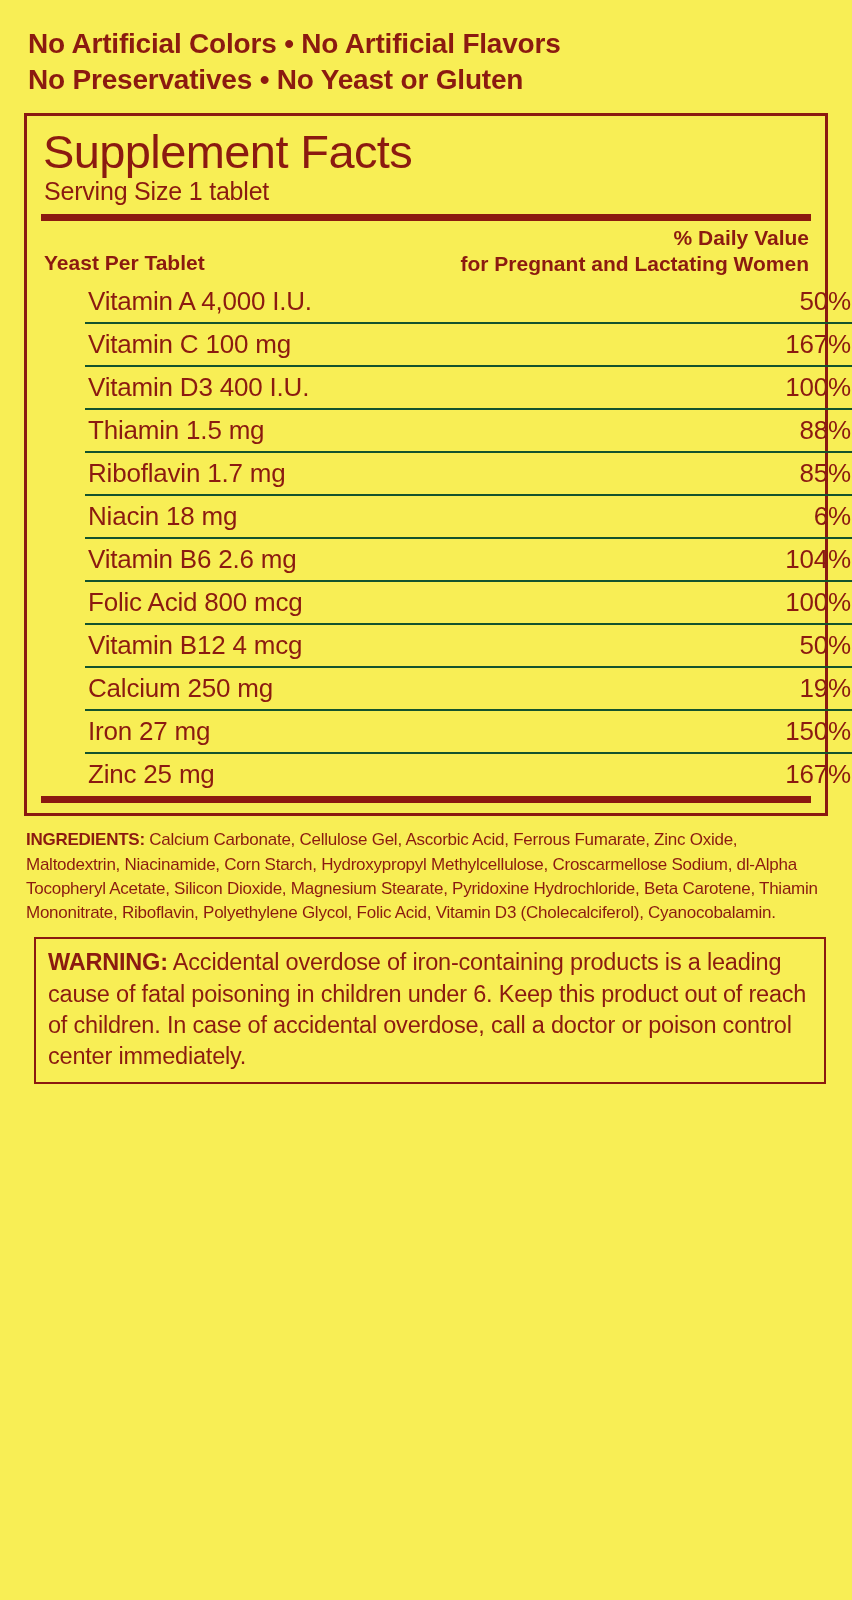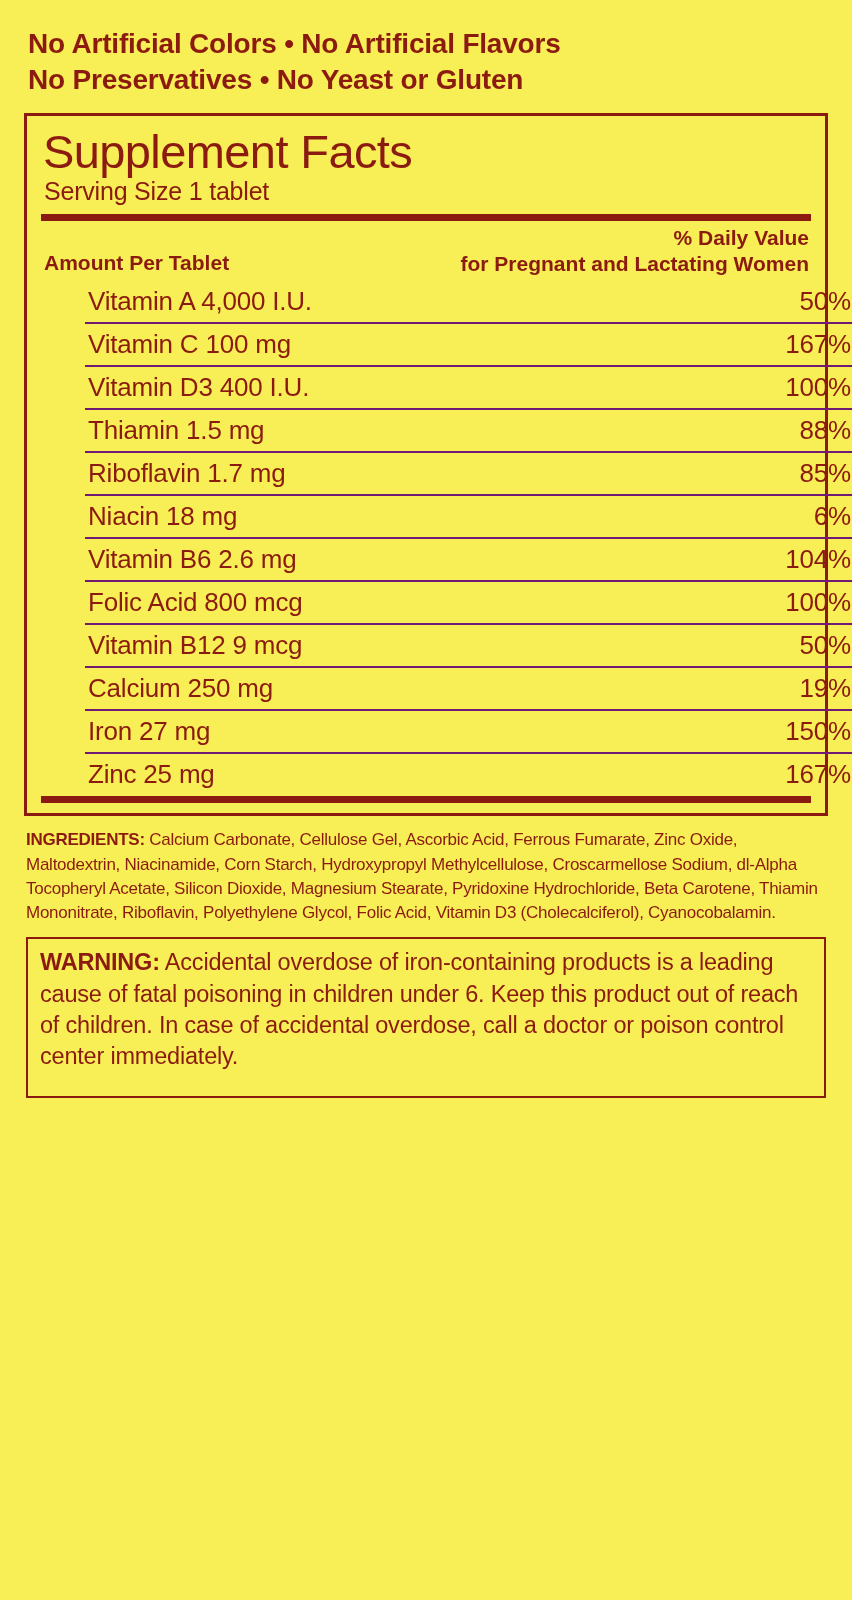--- a/index.html
+++ b/index.html
@@ -80,21 +80,21 @@
     line-height: 1.25;
   }
 
   table.facts {
     width: 100%;
     border-collapse: collapse;
     font-size: 26px;
     margin-left: 44px;
   }
   table.facts td {
-    border-top: 2px solid #701a75;
+    border-top: 2px solid #14532d;
     padding: 5px 2px 5px 3px;
     vertical-align: top;
     letter-spacing: -0.2px;
   }
   table.facts tr:first-child td { border-top: none; }
   table.facts td.dv {
     text-align: right;
     white-space: nowrap;
     padding-right: 4px;
   }
@@ -109,22 +109,22 @@
     font-size: 17px;
     line-height: 1.43;
     margin: 12px 2px 0 2px;
     letter-spacing: -0.25px;
   }
   .ingredients b { font-weight: bold; }
 
   
   .warning {
     border: 2px solid #8B1A10;
-    margin: 12px 2px 0 2px;
-    padding: 8px 12px 24px 12px;
+    margin: 12px 2px 0 10px;
+    padding: 8px 12px 10px 12px;
     font-size: 23.5px;
     line-height: 1.33;
     letter-spacing: -0.2px;
   }
   .warning b { font-weight: bold; }
 
   
   .footer {
     margin: 14px 2px 0 4px;
     font-size: 24px;
@@ -144,21 +144,21 @@
     <div>No Preservatives • No Yeast or Gluten</div>
   </div>
 
   <div class="panel">
     <div class="sf-title">Supplement Facts</div>
     <div class="serving">Serving Size 1 tablet</div>
 
     <div class="rule-thick"></div>
 
     <div class="hdr">
-      <div class="hdr-left">Amount Per Tablet</div>
+      <div class="hdr-left">Yeast Per Tablet</div>
       <div class="hdr-right">
         <div>% Daily Value</div>
         <div>for Pregnant and Lactating Women</div>
       </div>
     </div>
 
     <table class="facts">
       <tbody>
           <tr>
         <td>Vitamin A 4,000 I.U.</td>
@@ -186,21 +186,21 @@
       </tr>
       <tr>
         <td>Vitamin B6 2.6 mg</td>
         <td class="dv">104%</td>
       </tr>
       <tr>
         <td>Folic Acid 800 mcg</td>
         <td class="dv">100%</td>
       </tr>
       <tr>
-        <td>Vitamin B12 9 mcg</td>
+        <td>Vitamin B12 4 mcg</td>
         <td class="dv">50%</td>
       </tr>
       <tr>
         <td>Calcium 250 mg</td>
         <td class="dv">19%</td>
       </tr>
       <tr>
         <td>Iron 27 mg</td>
         <td class="dv">150%</td>
       </tr>

